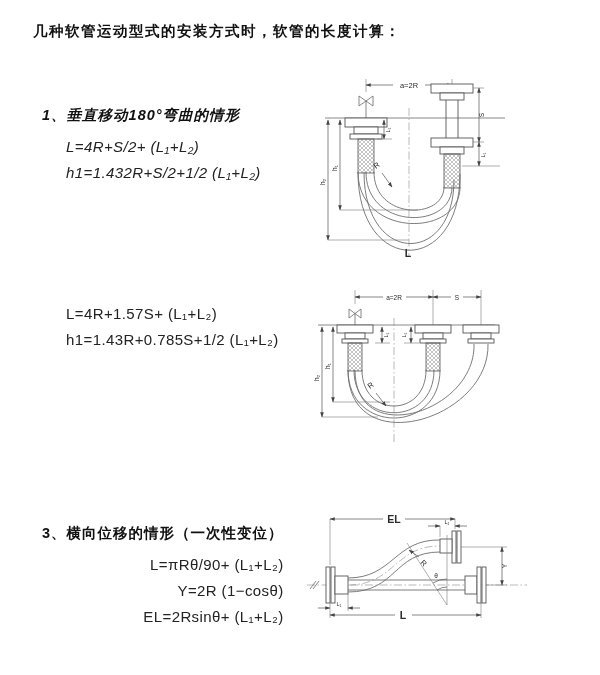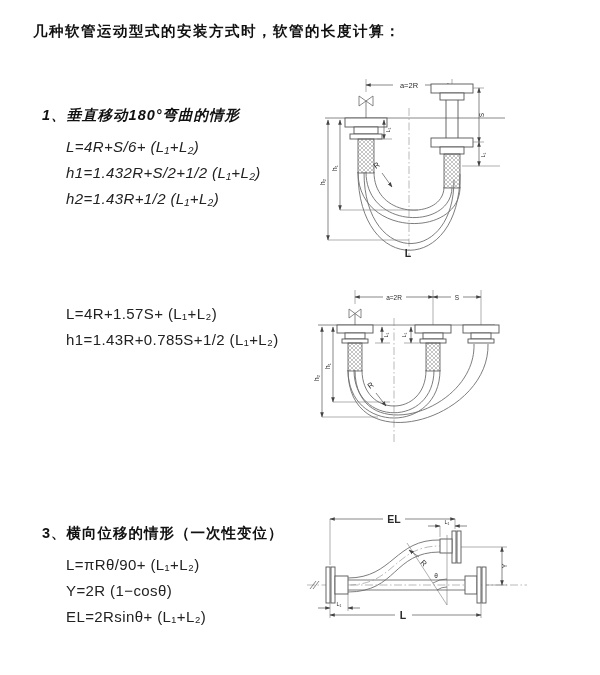--- a/index.html
+++ b/index.html
@@ -32,31 +32,30 @@
 </style>
 </head>
 <body>
 
 <div id="page">
 
   <div class="abs title">几种软管运动型式的安装方式时，软管的长度计算：</div>
 
   <div class="section" style="top:106px;font-style:italic;">
     <div class="sec-heading">1、垂直移动180°弯曲的情形</div>
-    <div class="formula">L=4R+S/6+ (L₁+L₂)</div>
+    <div class="formula">L=4R+S/2+ (L₁+L₂)</div>
     <div class="formula">h1=1.432R+S/2+1/2 (L₁+L₂)</div>
-    <div class="formula">h2=1.43R+1/2 (L₁+L₂)</div>
   </div>
 
   <div class="section" style="top:301px;">
     <div class="formula">L=4R+1.57S+ (L₁+L₂)</div>
     <div class="formula">h1=1.43R+0.785S+1/2 (L₁+L₂)</div>
   </div>
 
-  <div class="section" style="top:524px;">
+  <div class="section" style="top:524px;text-align:right;">
     <div class="sec-heading">3、横向位移的情形（一次性变位）</div>
     <div class="formula">L=πRθ/90+ (L₁+L₂)</div>
     <div class="formula">Y=2R (1−cosθ)</div>
     <div class="formula">EL=2Rsinθ+ (L₁+L₂)</div>
   </div>
 
   <svg style="left:300px;top:70px;" width="290" height="190" viewBox="0 0 290 190">
     <defs>
       <marker id="arr" viewBox="0 0 10 10" refX="9" refY="5" markerWidth="7.5" markerHeight="7.5" orient="auto-start-reverse">
           <path d="M0,1.5L10,5L0,8.5z" fill="#444"></path>

